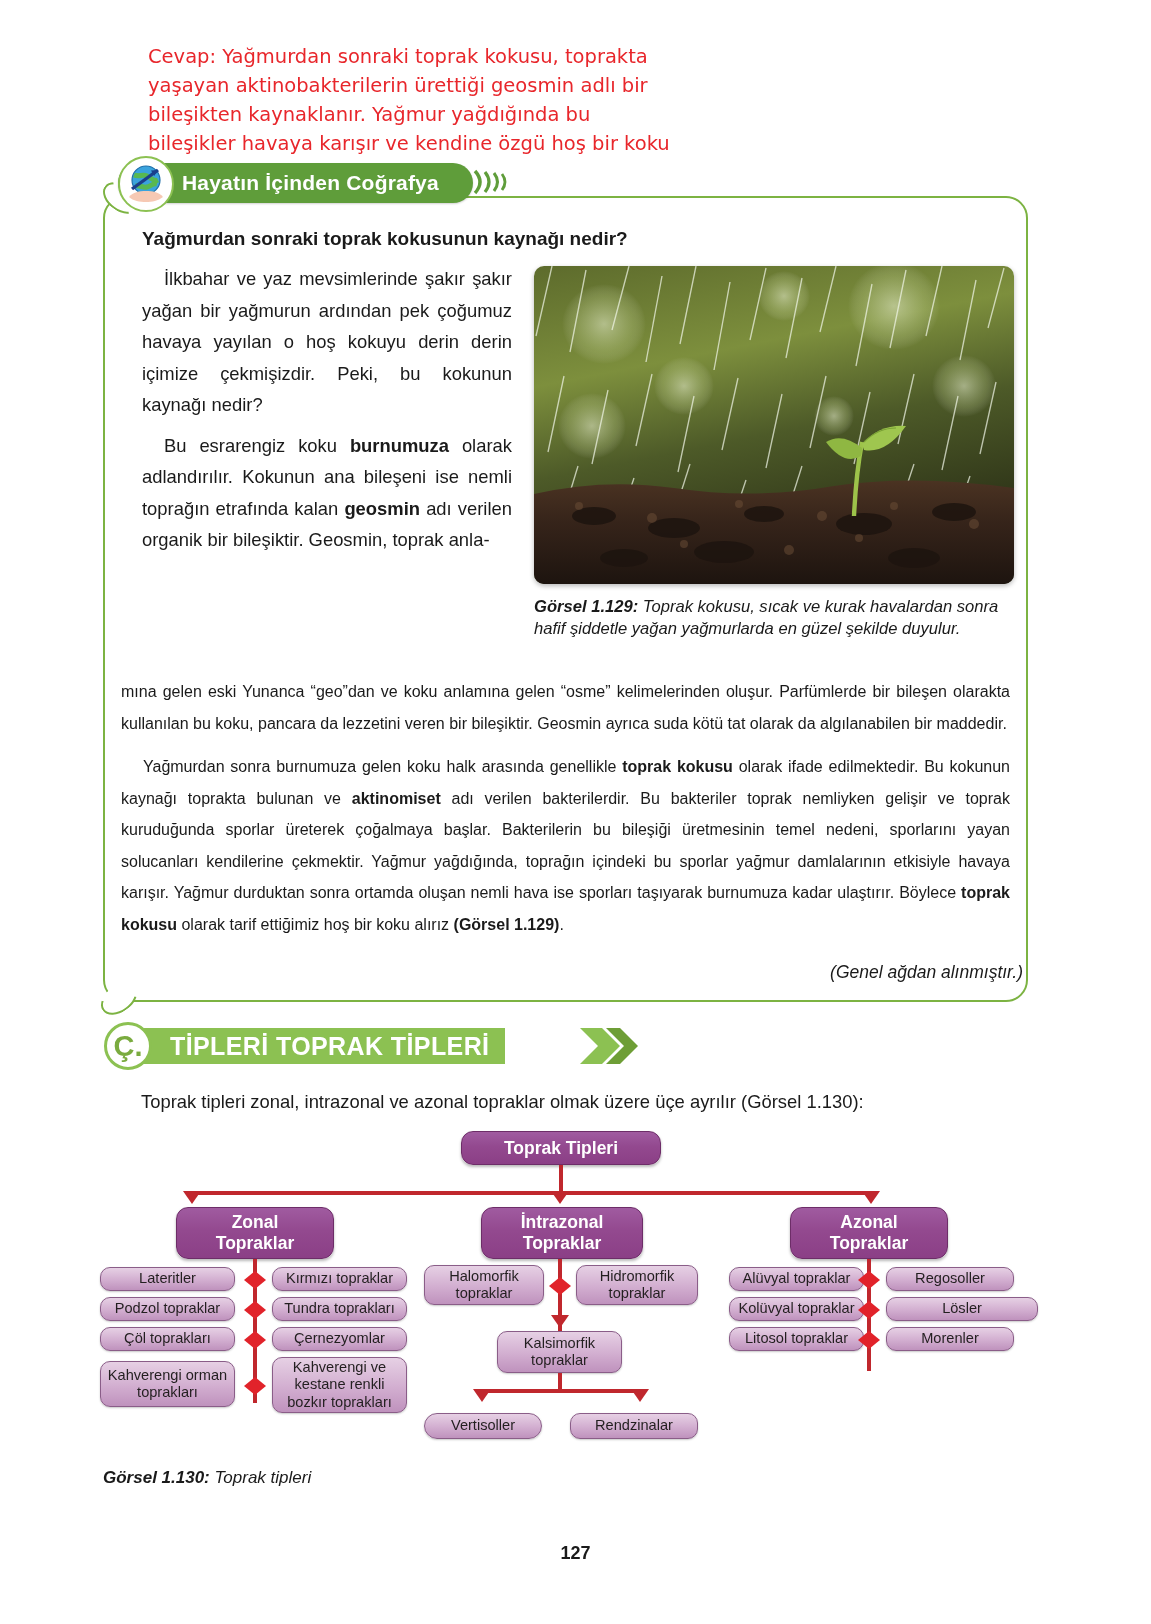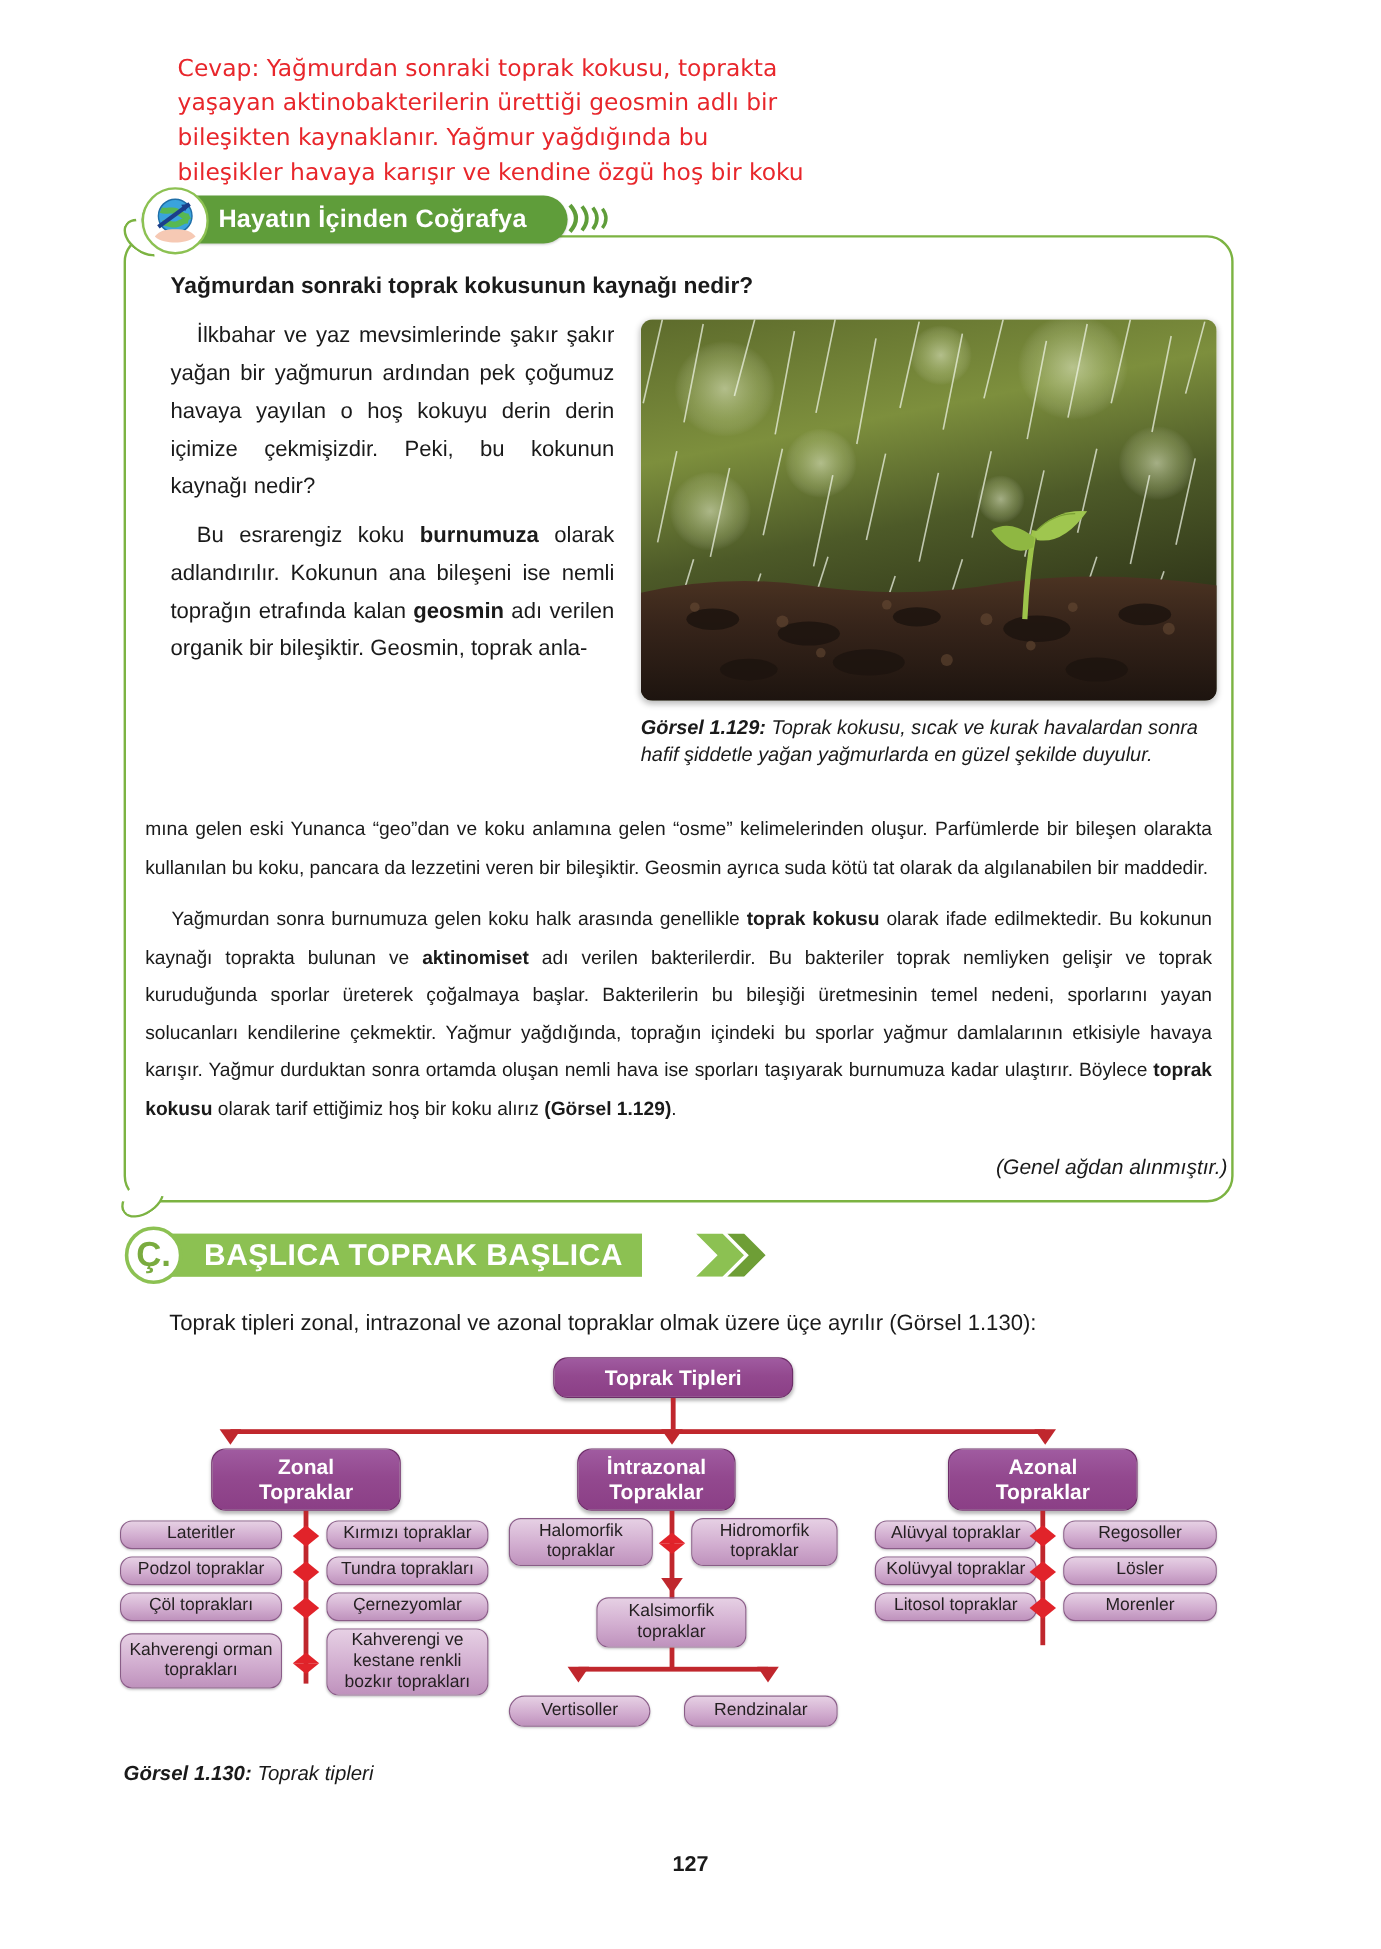--- a/index.html
+++ b/index.html
@@ -334,21 +334,21 @@
     </g>
   </svg>
 </div>
 
 <div class="caption">
   <b>Görsel 1.129:</b><span> Toprak kokusu, sıcak ve kurak havalardan sonra hafif şiddetle yağan yağmurlarda en güzel şekilde duyulur.</span>
 </div>
 
 <div class="sec-head">
   <div class="sec-bar">
-    <span>BAŞLICA TOPRAK BAŞLICA</span>
+    <span>TİPLERİ TOPRAK TİPLERİ</span>
   </div>
   <svg style="position:absolute; left:476px; top:6px;" width="60" height="36" viewBox="0 0 60 36">
     <polygon points="0,0 22,0 40,18 22,36 0,36 18,18" fill="#8cc152"></polygon>
     <polygon points="26,0 40,0 58,18 40,36 26,36 44,18" fill="#6e9e36"></polygon>
   </svg>
   <div class="sec-circle">Ç.</div>
 </div>
 
 <div class="intro">Toprak tipleri zonal, intrazonal ve azonal topraklar olmak üzere üçe ayrılır (Görsel 1.130):</div>
 
@@ -397,21 +397,21 @@
   <div class="dia" style="left:244px; top:206px;"></div>
 
   <div class="leaf" style="left:100px; top:236px; width:135px; height:46px;">
       <span>Kahverengi orman toprakları</span>
     </div>
   <div class="leaf" style="left:272px; top:232px; width:135px; height:56px;">
       <span>Kahverengi ve kestane renkli bozkır toprakları</span>
     </div>
   <div class="dia" style="left:244px; top:252px;"></div>
 
-  <div class="node" style="left:481px; top:82px; width:132px; height:52px; flex-direction:column;">
+  <div class="node" style="left:481px; top:82px; width:162px; height:52px; flex-direction:column;">
     <span>İntrazonal</span>
     <span>Topraklar</span>
   </div>
   <div class="ln" style="left:558px; top:134px; width:3.5px; height:112px;"></div>
 
   <div class="leaf" style="left:424px; top:140px; width:120px; height:40px;">
       <span>Halomorfik topraklar</span>
     </div>
   <div class="leaf" style="left:576px; top:140px; width:122px; height:40px;">
       <span>Hidromorfik topraklar</span>
@@ -445,21 +445,21 @@
       <span>Alüvyal topraklar</span>
     </div>
   <div class="leaf" style="left:886px; top:142px; width:128px; height:24px;">
       <span>Regosoller</span>
     </div>
   <div class="dia" style="left:858px; top:146px;"></div>
 
   <div class="leaf" style="left:729px; top:172px; width:135px; height:24px;">
       <span>Kolüvyal topraklar</span>
     </div>
-  <div class="leaf" style="left:886px; top:172px; width:128px; height:24px;">
+  <div class="leaf" style="left:886px; top:172px; width:152px; height:24px;">
       <span>Lösler</span>
     </div>
   <div class="dia" style="left:858px; top:176px;"></div>
 
   <div class="leaf" style="left:729px; top:202px; width:135px; height:24px;">
       <span>Litosol topraklar</span>
     </div>
   <div class="leaf" style="left:886px; top:202px; width:128px; height:24px;">
       <span>Morenler</span>
     </div>

